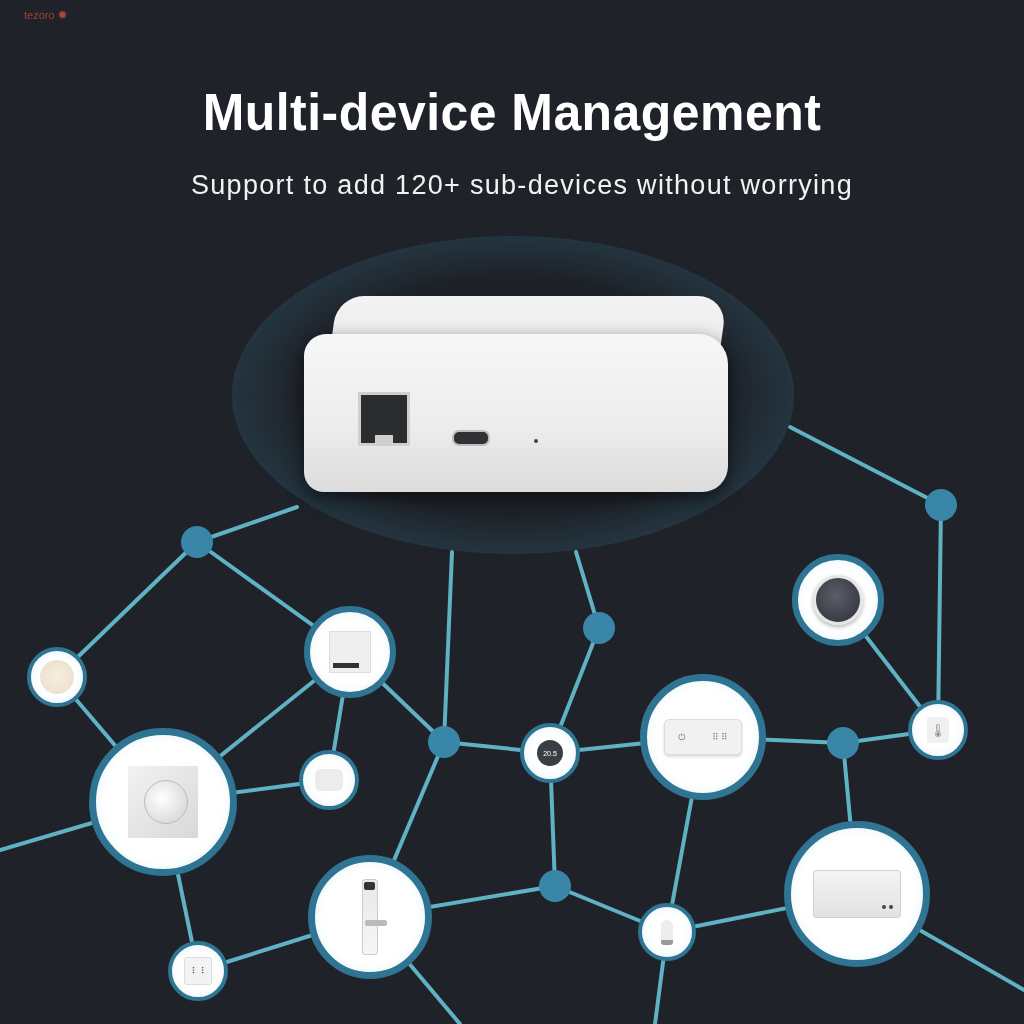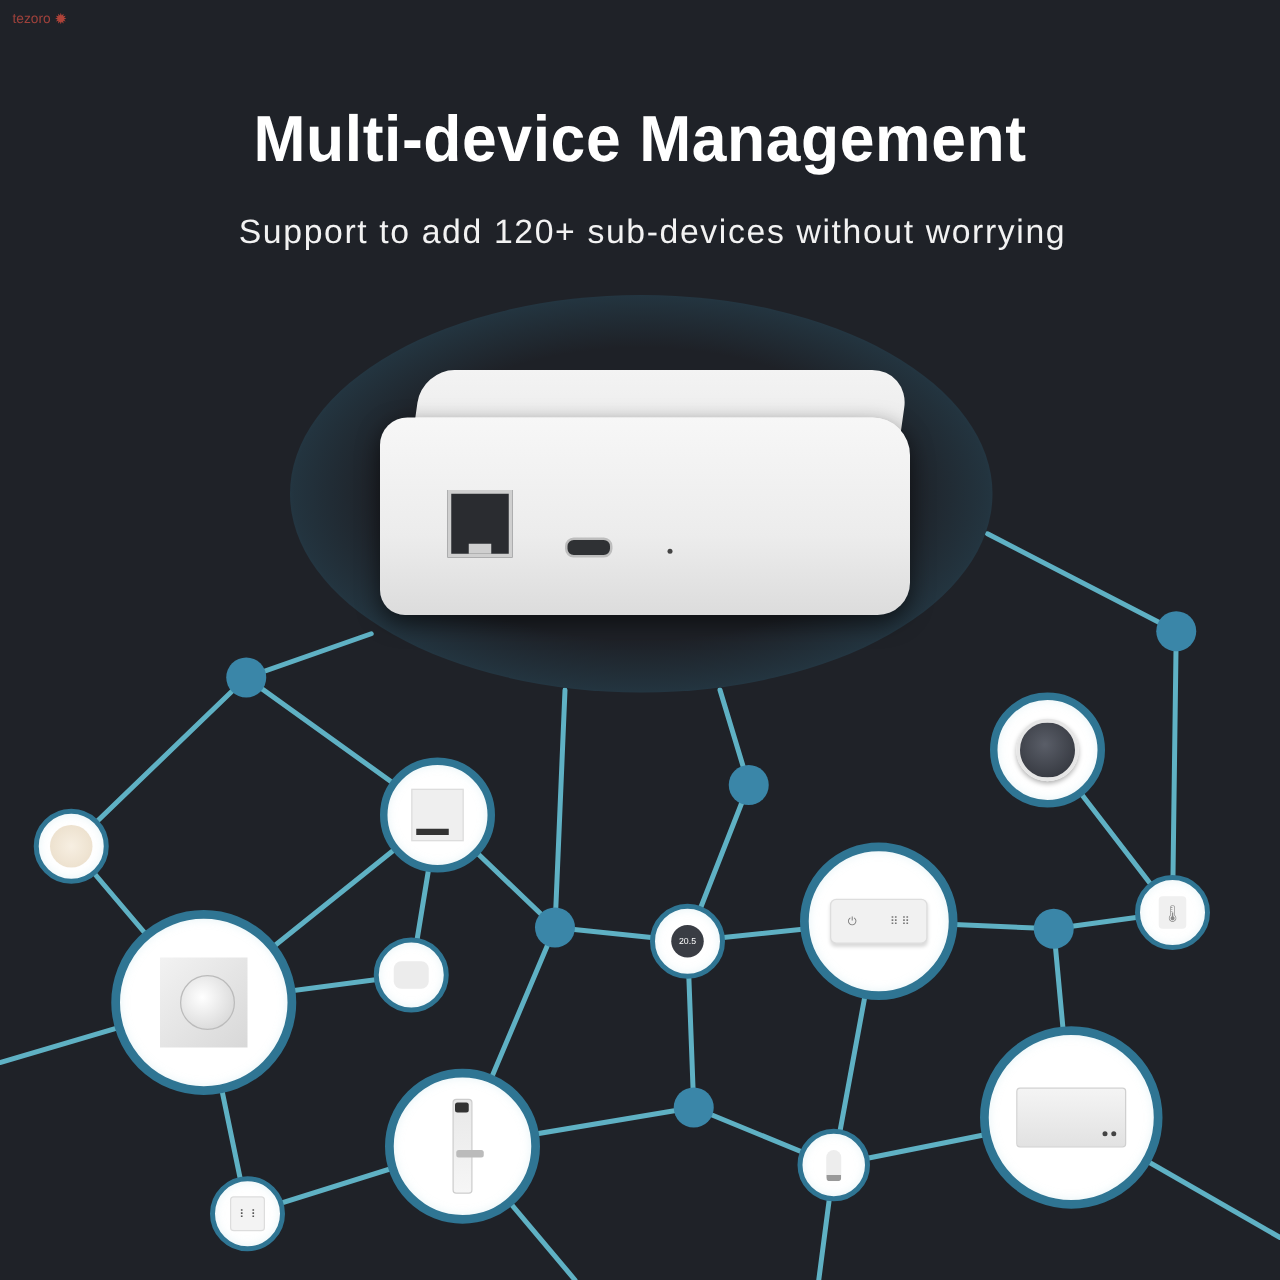--- a/index.html
+++ b/index.html
@@ -1,17 +1,17 @@
 <!DOCTYPE html>
 <html><head>
 <meta charset="utf-8">
 <style>
   html,body{margin:0;padding:0;background:#1f2228;}
   body{width:1024px;height:1024px;position:relative;overflow:hidden;font-family:"Liberation Sans",sans-serif;}
-  .watermark{position:absolute;left:10px;top:9px;font-size:11px;color:#b5473f;display:flex;align-items:center;gap:3px;opacity:.85;}
+  .watermark{position:absolute;left:24px;top:9px;font-size:11px;color:#b5473f;display:flex;align-items:center;gap:3px;opacity:.85;}
   .watermark .sun{color:#c8493c;font-size:12px;line-height:1;}
   .title{position:absolute;left:0;right:0;top:82px;text-align:center;color:#fff;font-weight:bold;font-size:52px;letter-spacing:0.5px;font-family:"Liberation Sans",sans-serif;transform:scaleX(0.96);}
   .subtitle{position:absolute;left:0;right:0;top:170px;text-align:center;color:#f2f2f2;font-size:27px;letter-spacing:1.3px;margin-left:20px;}
   svg.net{position:absolute;left:0;top:0;}
   .hub-glow{position:absolute;left:232px;top:236px;width:562px;height:318px;border-radius:50%;
     background:radial-gradient(ellipse at center,#1e2127 0%,#1e2127 52%,#23343f 70%,#2b6684 88%,#2f6f90 100%);}
   .gateway{position:absolute;left:304px;top:296px;width:424px;height:196px;}
   .gw-top{position:absolute;left:28px;top:0;width:390px;height:80px;background:linear-gradient(180deg,#f3f3f3,#e8e8e8);border-radius:26px 30px 8px 8px;transform:skewX(-8deg);}
   .gw-front{position:absolute;left:0;top:38px;width:424px;height:158px;background:linear-gradient(180deg,#f7f7f7 0%,#ececec 60%,#dcdcdc 100%);border-radius:22px 30px 26px 20px;box-shadow:0 6px 18px rgba(0,0,0,.55);}
   .rj45{position:absolute;left:54px;top:96px;width:52px;height:54px;background:#2a2c30;border:3px solid #cfcfcf;box-sizing:border-box;}

